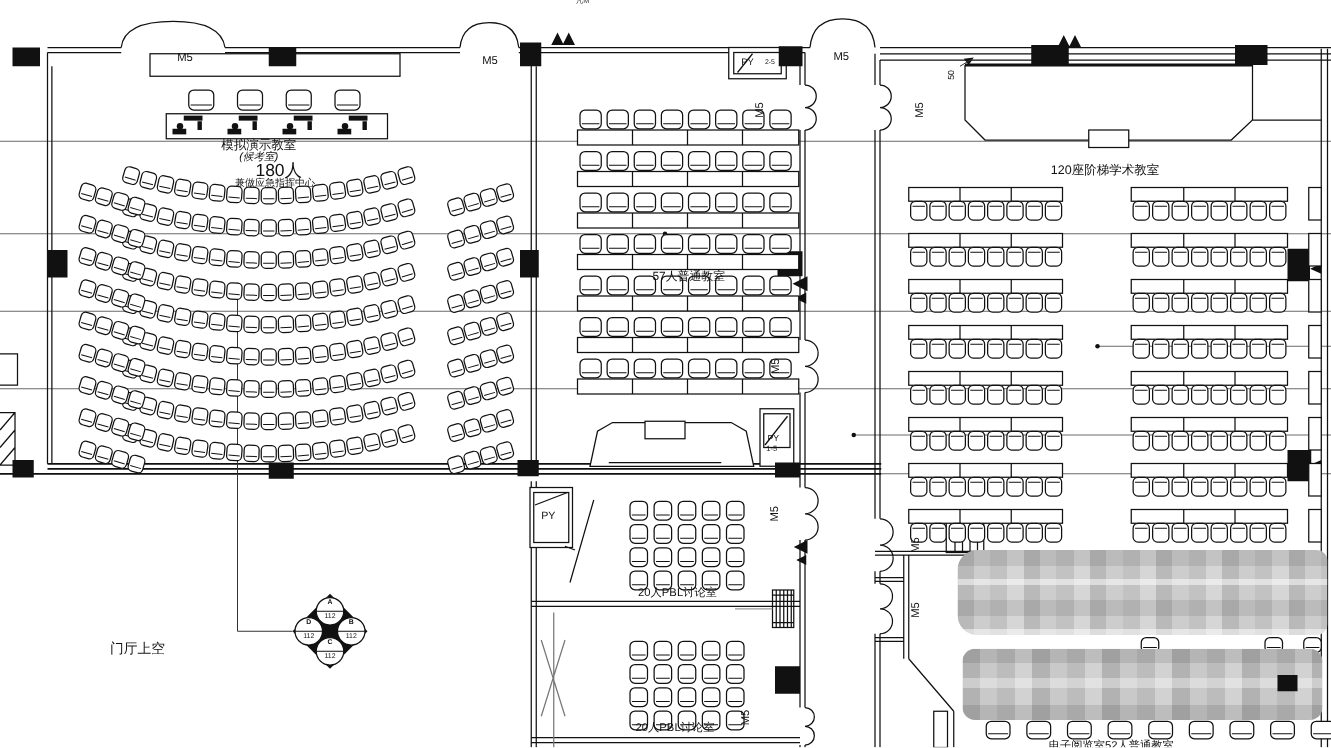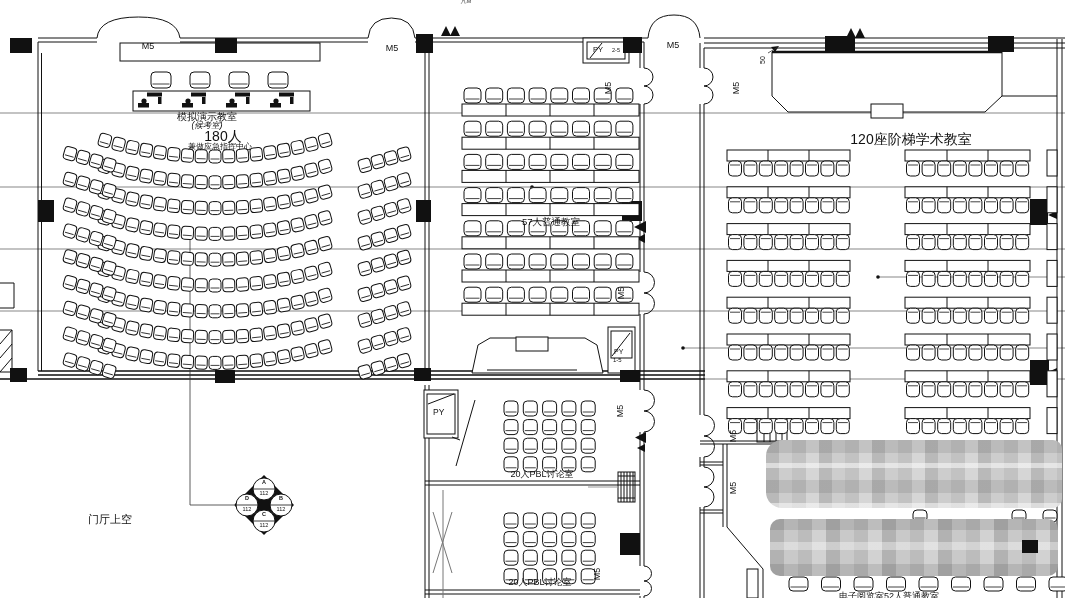--- a/index.html
+++ b/index.html
@@ -2121,21 +2121,21 @@
 
 <div class="px" id="blur-band-1"></div>
 <div class="px" id="blur-band-2"></div>
 <div class="px" id="blur-black-square"></div>
 
 <div class="lbl c" style="left:207px;top:112px;font-size:10px;">模拟演示教室</div>
 <div class="lbl c" style="left:207px;top:121px;font-size:8.5px;font-style:italic;">(候考室)</div>
 <div class="lbl c" style="left:207px;top:129px;font-size:14px;margin-left:16px;">180人</div>
 <div class="lbl c" style="left:207px;top:143px;font-size:8px;margin-left:13px;">兼做应急指挥中心</div>
 <div class="lbl c" style="left:551px;top:217px;font-size:9.5px;">57人普通教室</div>
-<div class="lbl c" style="left:911px;top:132px;font-size:14px;">120座阶梯学术教室</div>
+<div class="lbl c" style="left:884px;top:132px;font-size:10px;">120座阶梯学术教室</div>
 <div class="lbl c" style="left:542px;top:470px;font-size:9px;">20人PBL讨论室</div>
 <div class="lbl c" style="left:540px;top:578px;font-size:9px;">20人PBL讨论室</div>
 <div class="lbl c" style="left:889px;top:592px;font-size:9px;">电子阅览室52人普通教室</div>
 <div class="lbl" style="left:88px;top:514px;font-size:11px;">门厅上空</div>
 <div class="lbl c" style="left:466px;top:-2px;font-size:6px;color:#444;">凡M</div>
 
 <div class="lbl c" style="left:148px;top:42px;font-size:9px;">M5</div>
 <div class="lbl c" style="left:392px;top:44px;font-size:9px;">M5</div>
 <div class="lbl c" style="left:673px;top:41px;font-size:9px;">M5</div>
 <div class="lbl v" style="left:608px;top:88px;font-size:9px;">M5</div>

